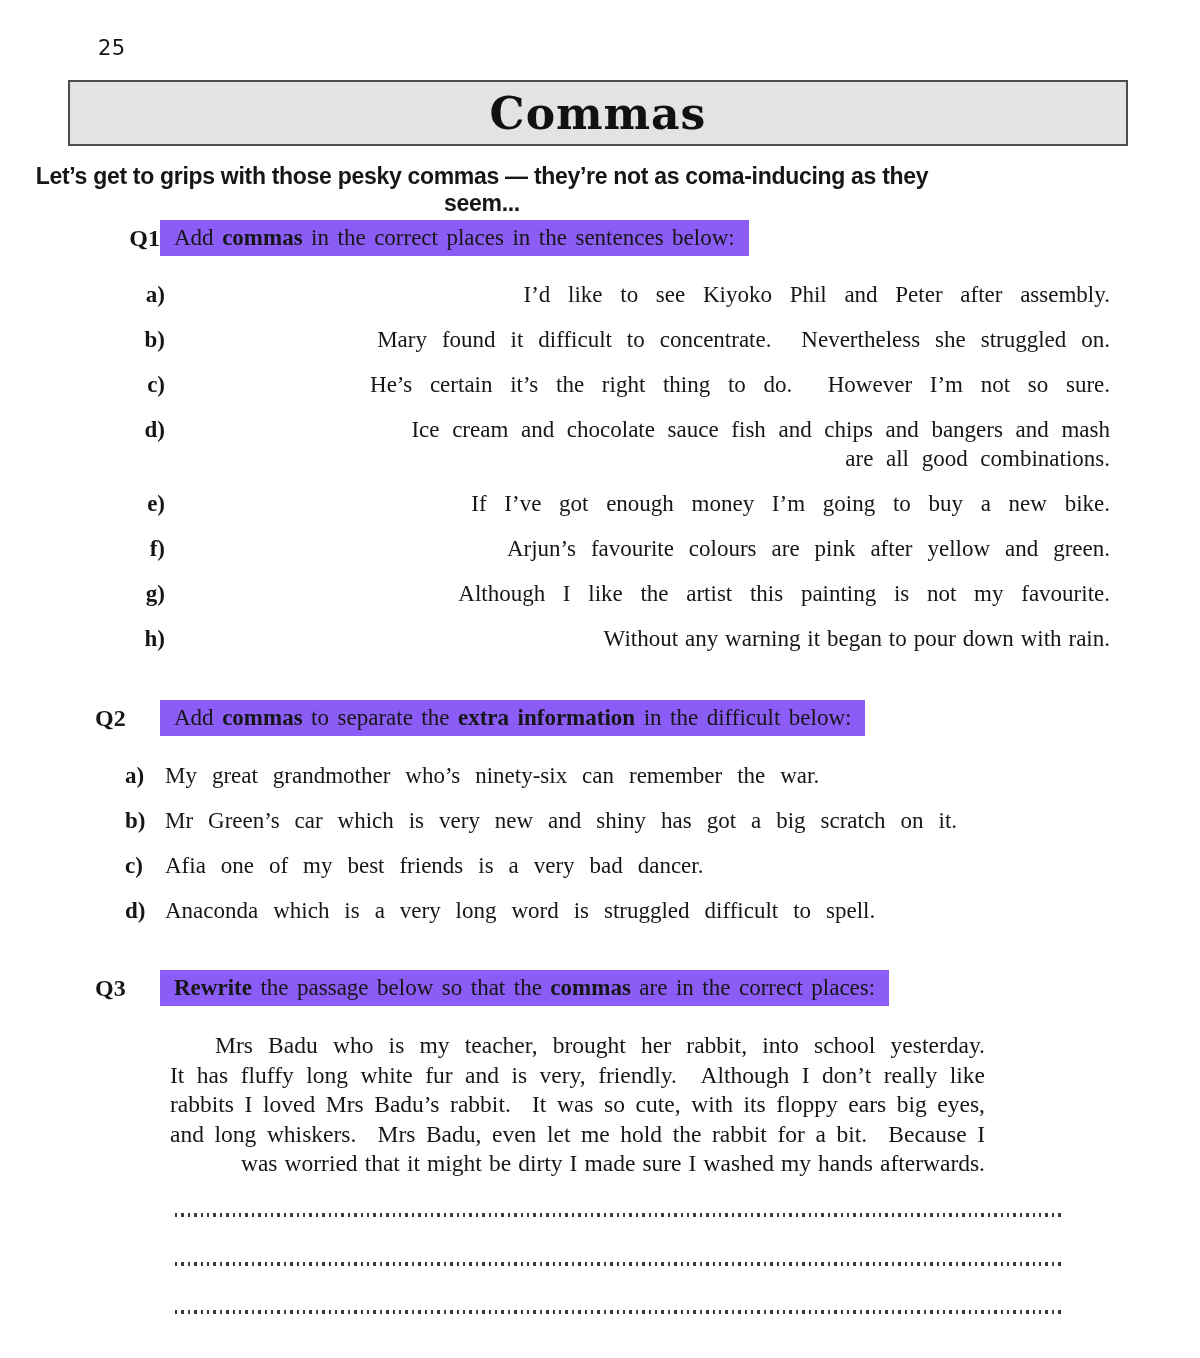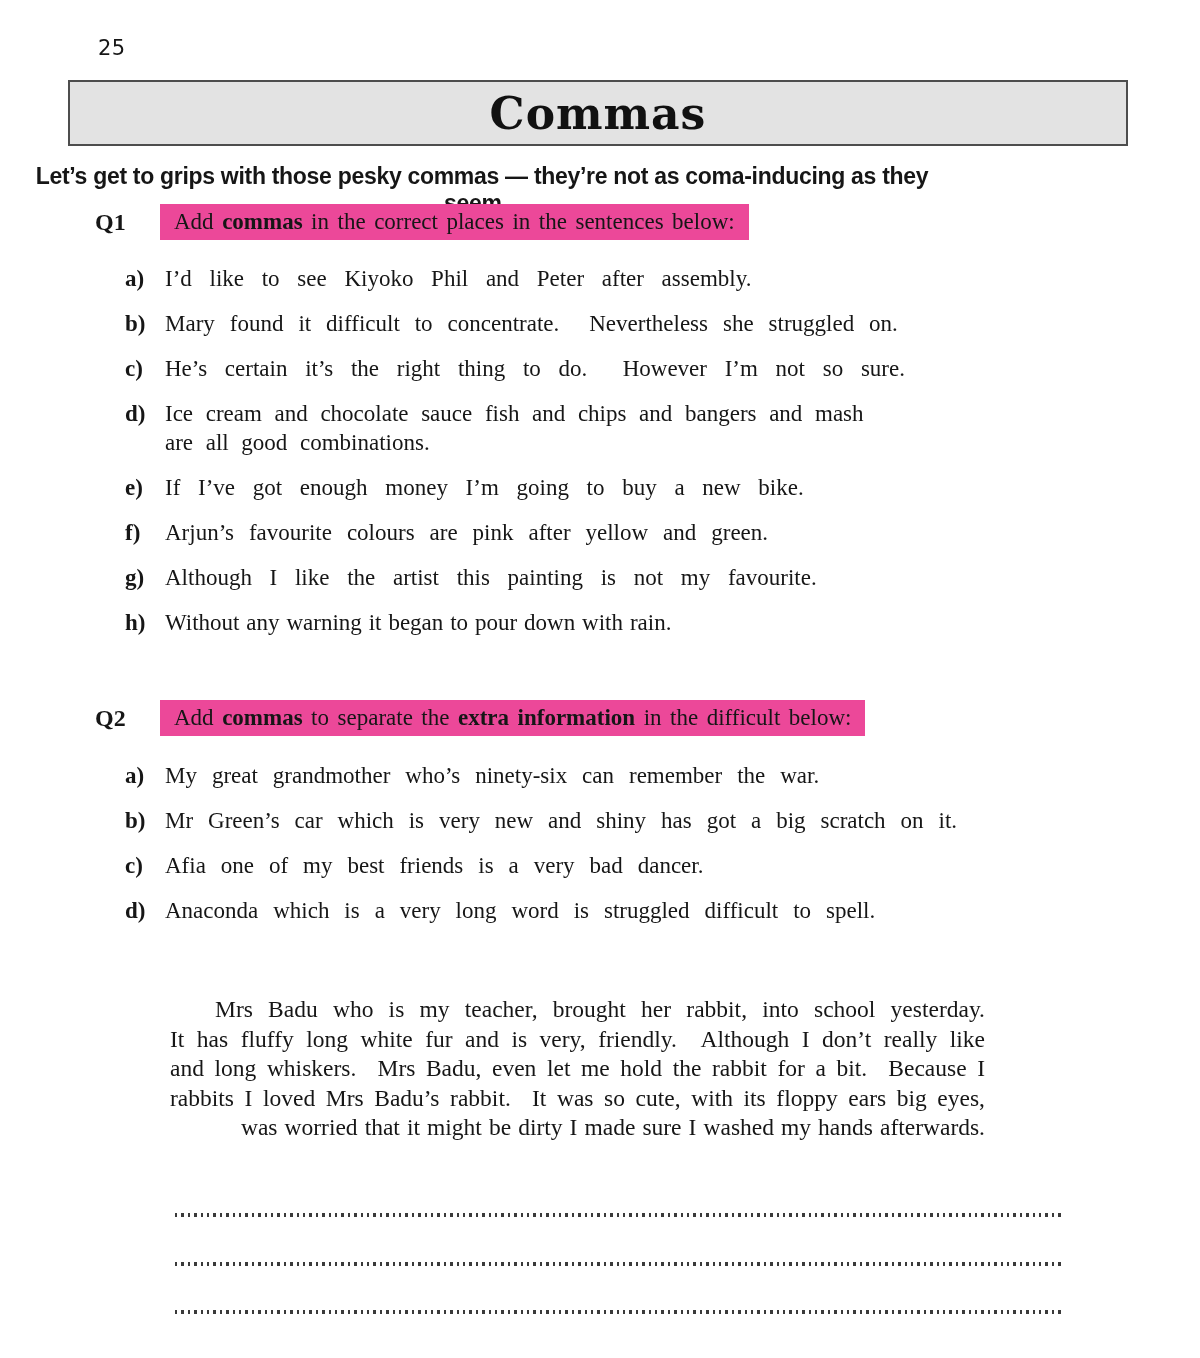--- a/index.html
+++ b/index.html
@@ -28,31 +28,31 @@
   }
 
   .subtitle {
     position:absolute; top:163px; left:0; width:964px;
     text-align:center;
     font-family:"Liberation Sans", sans-serif;
     font-weight:bold; font-size:23px; letter-spacing:-0.3px;
   }
 
   .question { position:absolute; left:95px; width:1015px; }
-  .q1 { top:204px; }
+  .q1 { top:220px;text-align:right; }
   .q2 { top:700px;font-family:Liberation Serif, serif; }
   .q3 { top:970px; }
 
   .q-header { display:flex; align-items:flex-start; }
   .q-label {
     width:65px; flex-shrink:0;
     font-weight:bold; font-size:24px; line-height:36px;
   }
   .q-instruction {
-    background:#ec4899; padding:5px 14px 6px 14px;
+    background:#8b5cf6; padding:5px 14px 6px 14px;
     font-size:23px; line-height:25px; word-spacing:0.12em;
     display:inline-block;
   }
   .q-instruction .b { font-weight:bold; }
 
   .q-items { margin-top:24px; }
   .item { display:flex; margin-bottom:16px; font-size:23px; line-height:29px; }
   .item-letter {
     font-weight:bold; width:40px; flex-shrink:0; margin-left:30px;
   }
@@ -156,24 +156,28 @@
       <div class="item-text ws-l">Afia one of my best friends is a very bad dancer.</div>
     </div>
     <div class="item">
       <span class="item-letter">d)</span>
       <div class="item-text ws-l">Anaconda which is a very long word is struggled difficult to spell.</div>
     </div>
   </div>
 </section>
 
 <section class="question q3">
+  <div class="q-header">
+    <span class="q-label">Q3</span>
+    <span class="q-instruction"><span class="b">Rewrite</span><span> the passage below so that the </span><span class="b">commas</span><span> are in the correct places:</span></span>
+  </div>
   <div class="passage">
     <div class="pline pline-first">Mrs Badu who is my teacher, brought her rabbit, into school yesterday.</div>
     <div class="pline">It has fluffy long white fur and is very, friendly.&nbsp; Although I don’t really like</div>
+    <div class="pline">rabbits I loved Mrs Badu’s rabbit.&nbsp; It was so cute, with its floppy ears big eyes,</div>
     <div class="pline">and long whiskers.&nbsp; Mrs Badu, even let me hold the rabbit for a bit.&nbsp; Because I</div>
-    <div class="pline">rabbits I loved Mrs Badu’s rabbit.&nbsp; It was so cute, with its floppy ears big eyes,</div>
     <div class="pline pline-last">was worried that it might be dirty I made sure I washed my hands afterwards.</div>
   </div>
 </section>
 
 <div class="answer-line al-1"></div>
 <div class="answer-line al-2"></div>
 <div class="answer-line al-3"></div>
 
 </body></html>

